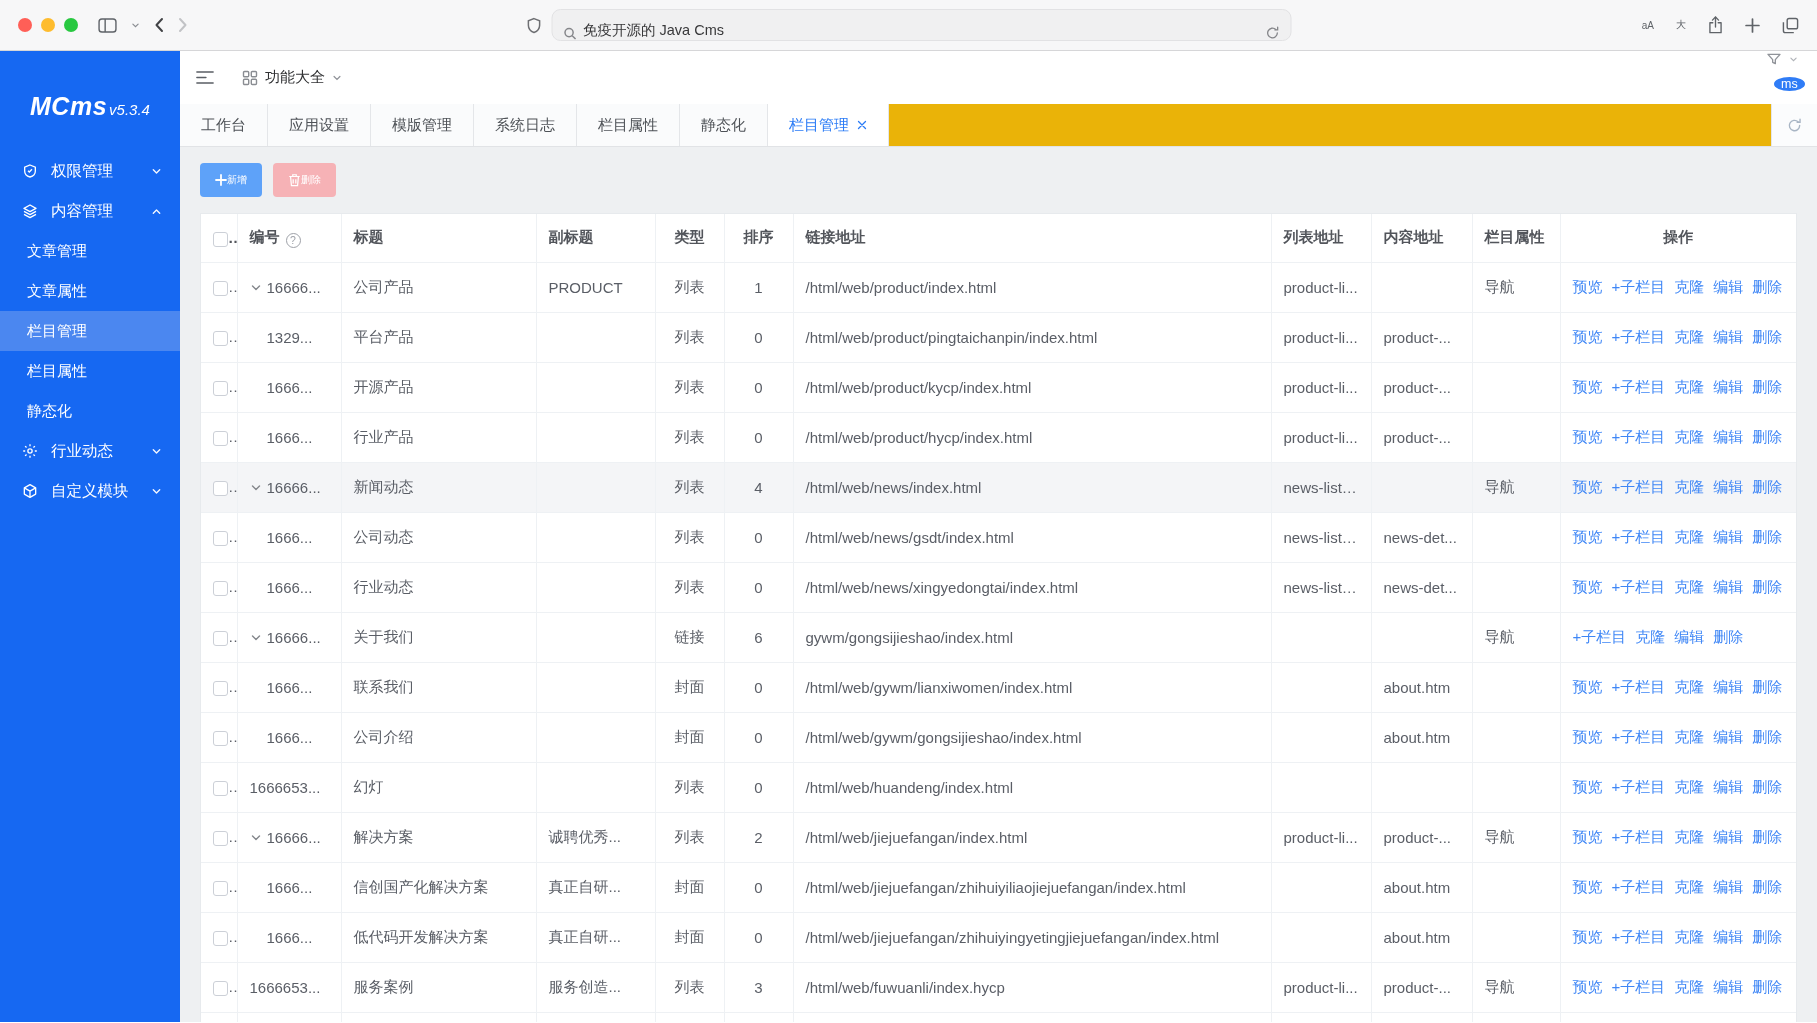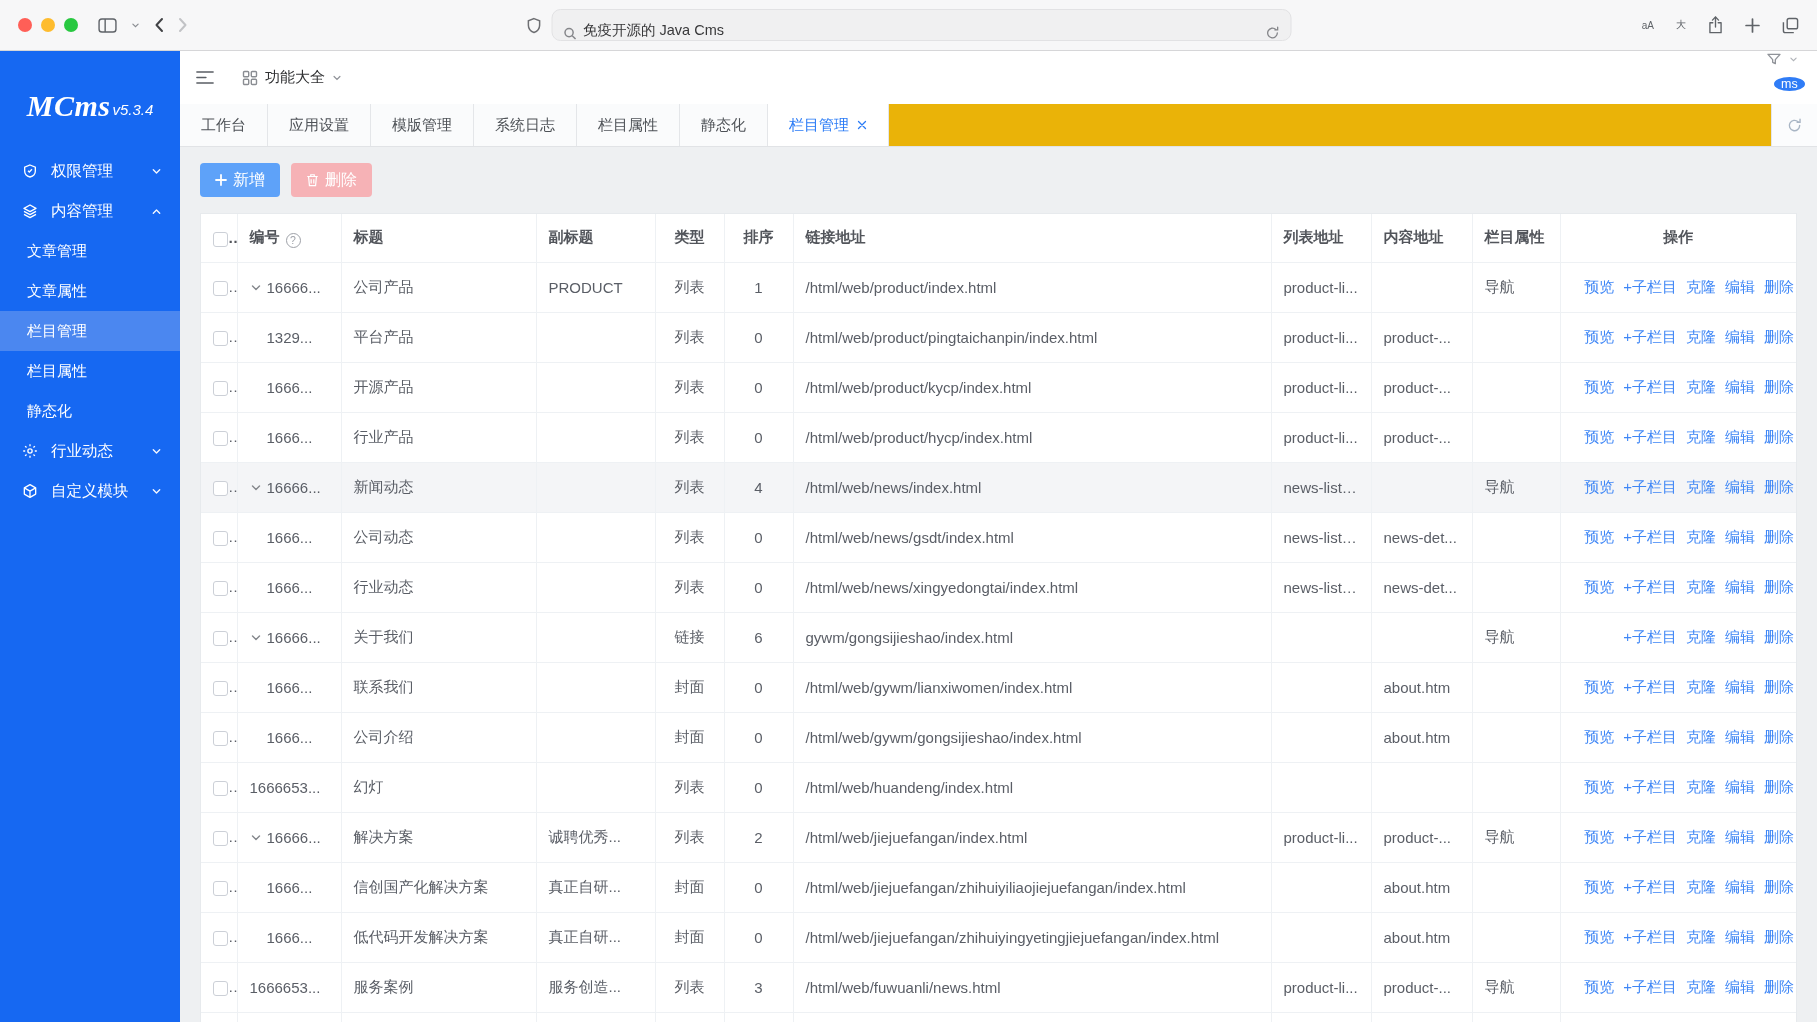--- a/index.html
+++ b/index.html
@@ -20,21 +20,21 @@
   .addr-text { font-size:14.5px; color:#38383a; }
   .addr-refresh { margin-left:auto; display:inline-flex; cursor:pointer; }
   .spacer { flex:1; }
   .chrome-right { display:flex; align-items:center; gap:22px; color:#5f6368; }
   .txt-ic { font-size:10px; color:#5f6368; cursor:pointer; }
 
   
   .app { display:flex; height:971px; }
   .side { width:180px; flex-shrink:0; background:#1668f2; color:#fff; }
   .logo { height:100px; display:flex; align-items:center; justify-content:center; padding-top:10px; }
-  .logo-main { font-size:30px; font-weight:bold; font-style:italic; letter-spacing:.5px;font-family:Liberation Serif, serif; }
+  .logo-main { font-size:25px; font-weight:bold; font-style:italic; letter-spacing:.5px; }
   .logo-ver { font-size:15px; font-style:italic; margin:6px 0 0 2px; }
   .menu-item { height:40px; display:flex; align-items:center; padding:0 18px 0 22px;
     font-size:15.5px; cursor:pointer; }
   .mi-icon { width:18px; margin-right:11px; display:inline-flex; }
   .mi-label { flex:1; }
   .mi-chev { display:inline-flex; opacity:.95; }
   .mi-chev.up { transform:rotate(180deg); }
   .menu-child { height:40px; line-height:40px; padding-left:27px; font-size:15px; cursor:pointer; }
   .menu-child.active { background:#4b87f0; }
 
@@ -58,36 +58,36 @@
   .tab { padding:0 21px; display:flex; align-items:center; background:#fafbfc;
     border-right:1px solid #e4e6e9; font-size:15px; color:#4e5257; cursor:pointer; white-space:nowrap; }
   .tab.active { background:#fff; color:#2a7bf6; }
   .tab-x { margin-left:8px; display:inline-flex; cursor:pointer; }
   .tab-refresh { margin-left:auto; width:46px; background:#fbfcfd; border-left:1px solid #e4e6e9;
     display:flex; align-items:center; justify-content:center; cursor:pointer; }
 
   
   .content { flex:1; background:#eef0f2; padding:14px 20px 0; overflow:hidden; }
   .toolbar { display:flex; gap:11px; margin:2px 0 16px; }
-  .btn { height:34px; border:none; border-radius:4px; color:#fff; font-size:16px;
-    display:inline-flex; align-items:center; gap:6px; padding:0 15px; font-family:inherit; cursor:pointer; }
+  .btn { height:34px; border:none; border-radius:4px; color:#fff; font-size:10px;
+    display:inline-flex; align-items:center; padding:0 15px; font-family:inherit; cursor:pointer; }
   .btn-add { background:#5ea2f9; }
   .btn-del { background:#f6b2b6; cursor:not-allowed; }
 
   .table-card { background:#fff; border:1px solid #e7eaed; }
   table { width:100%; border-collapse:collapse; table-layout:fixed; }
   th,td { border-right:1px solid #eef1f4; border-bottom:1px solid #eef1f4; padding:0 12px;
     font-size:15px; color:#5a5e66; height:50px; overflow:hidden; white-space:nowrap;
     text-overflow:ellipsis; text-align:left; }
   th { height:48px; color:#52555b; font-weight:bold; }
   th:last-child, td:last-child { border-right:none; }
   tr.hl td { background:#f4f5f7; }
   tr.partial td { border-bottom:none; }
   .center { text-align:center; }
-  td.c-ops { text-align:right; padding-right:2px; }
+  td.c-ops { text-align:left; padding-right:2px; }
   th.c-ops { text-align:center; }
   .c-ops a { color:#3e86f6; margin-left:9px; cursor:pointer; text-decoration:none; }
   .c-ops a:first-child { margin-left:0; }
   .cb { display:inline-block; width:15px; height:15px; border:1px solid #ccd0d7; border-radius:3px;
     background:#fff; vertical-align:middle; cursor:pointer; }
   .caret-ic { display:inline-flex; margin-right:5px; vertical-align:-1px; cursor:pointer; }
   .indent { display:inline-block; width:17px; }
   .help { display:inline-flex; width:15px; height:15px; border:1px solid #9ea1a8; border-radius:50%;
     color:#9ea1a8; font-size:10.5px; align-items:center; justify-content:center; margin-left:6px;
     font-weight:normal; vertical-align:-2px; cursor:pointer; }
@@ -583,21 +583,21 @@
                 <td></td>
                 <td class="c-ops"><a>预览</a><a>+子栏目</a><a>克隆</a><a>编辑</a><a>删除</a></td>
               </tr>
               <tr class="">
                 <td class="center"><span class="cb"></span></td>
                 <td><span>1666653...</span></td>
                 <td>服务案例</td>
                 <td>服务创造...</td>
                 <td class="center">列表</td>
                 <td class="center">3</td>
-                <td>/html/web/fuwuanli/news.html</td>
+                <td>/html/web/fuwuanli/index.hycp</td>
                 <td>product-li...</td>
                 <td>product-...</td>
                 <td>导航</td>
                 <td class="c-ops"><a>预览</a><a>+子栏目</a><a>克隆</a><a>编辑</a><a>删除</a></td>
               </tr>
               <tr class="partial">
                 <td class="center"></td>
                 <td><span></span></td>
                 <td></td>
                 <td></td>

